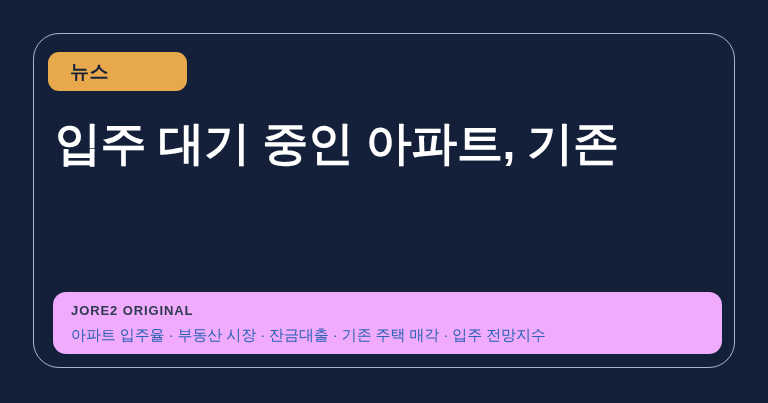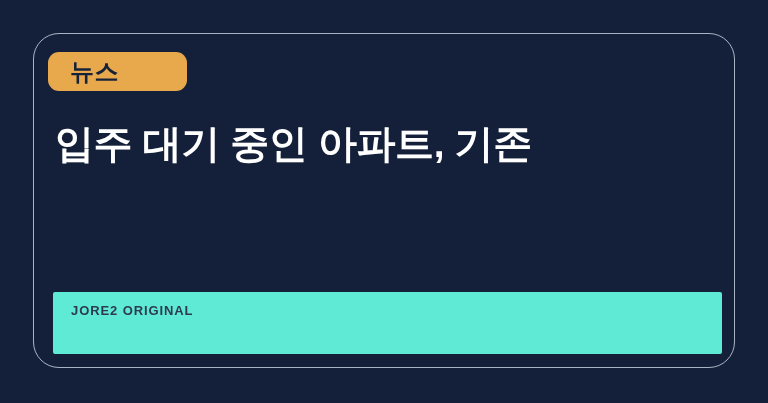--- a/index.html
+++ b/index.html
@@ -53,52 +53,52 @@
     border-radius: 11px;
     background: #e8a94c;
     display: flex;
     align-items: center;
     justify-content: flex-start;
     padding-left: 22px;
     box-sizing: border-box;
   }
   #category-badge .badge-label {
     color: #16213a;
-    font-size: 24px;
+    font-size: 19px;
     font-weight: bold;
     letter-spacing: 0.5px;
     line-height: 1;
   }
 
   
   #headline {
     position: absolute;
     left: 55px;
     top: 117px;
     width: 640px;
   }
   #headline .line {
     display: block;
     color: #ffffff;
-    font-size: 39px;
+    font-size: 46px;
     font-weight: bold;
     line-height: 53px;
     letter-spacing: -0.4px;
     white-space: nowrap;
   }
 
   
   #source-panel {
     position: absolute;
     left: 53px;
     top: 292px;
     width: 669px;
     height: 62px;
-    background: #5eead4;
-    border-radius: 2px;
+    background: #f0abfc;
+    border-radius: 13px;
     box-sizing: border-box;
     padding: 11px 0 0 18px;
   }
   #source-panel .source-name {
     display: block;
     color: #2d3a४f;
     color: #2e3a4e;
     font-size: 13px;
     font-weight: bold;
     letter-spacing: 0.9px;
@@ -126,15 +126,16 @@
   <div id="category-badge">
     <span class="badge-label">뉴스</span>
   </div>
 
   <div id="headline">
     <span class="line">입주 대기 중인 아파트, 기존</span>
   </div>
 
   <div id="source-panel">
     <span class="source-name">JORE2 ORIGINAL</span>
+    <span class="keyword-list">아파트 입주율 · 부동산 시장 · 잔금대출 · 기존 주택 매각 · 입주 전망지수</span>
   </div>
 
 </div>
 
 </body></html>

